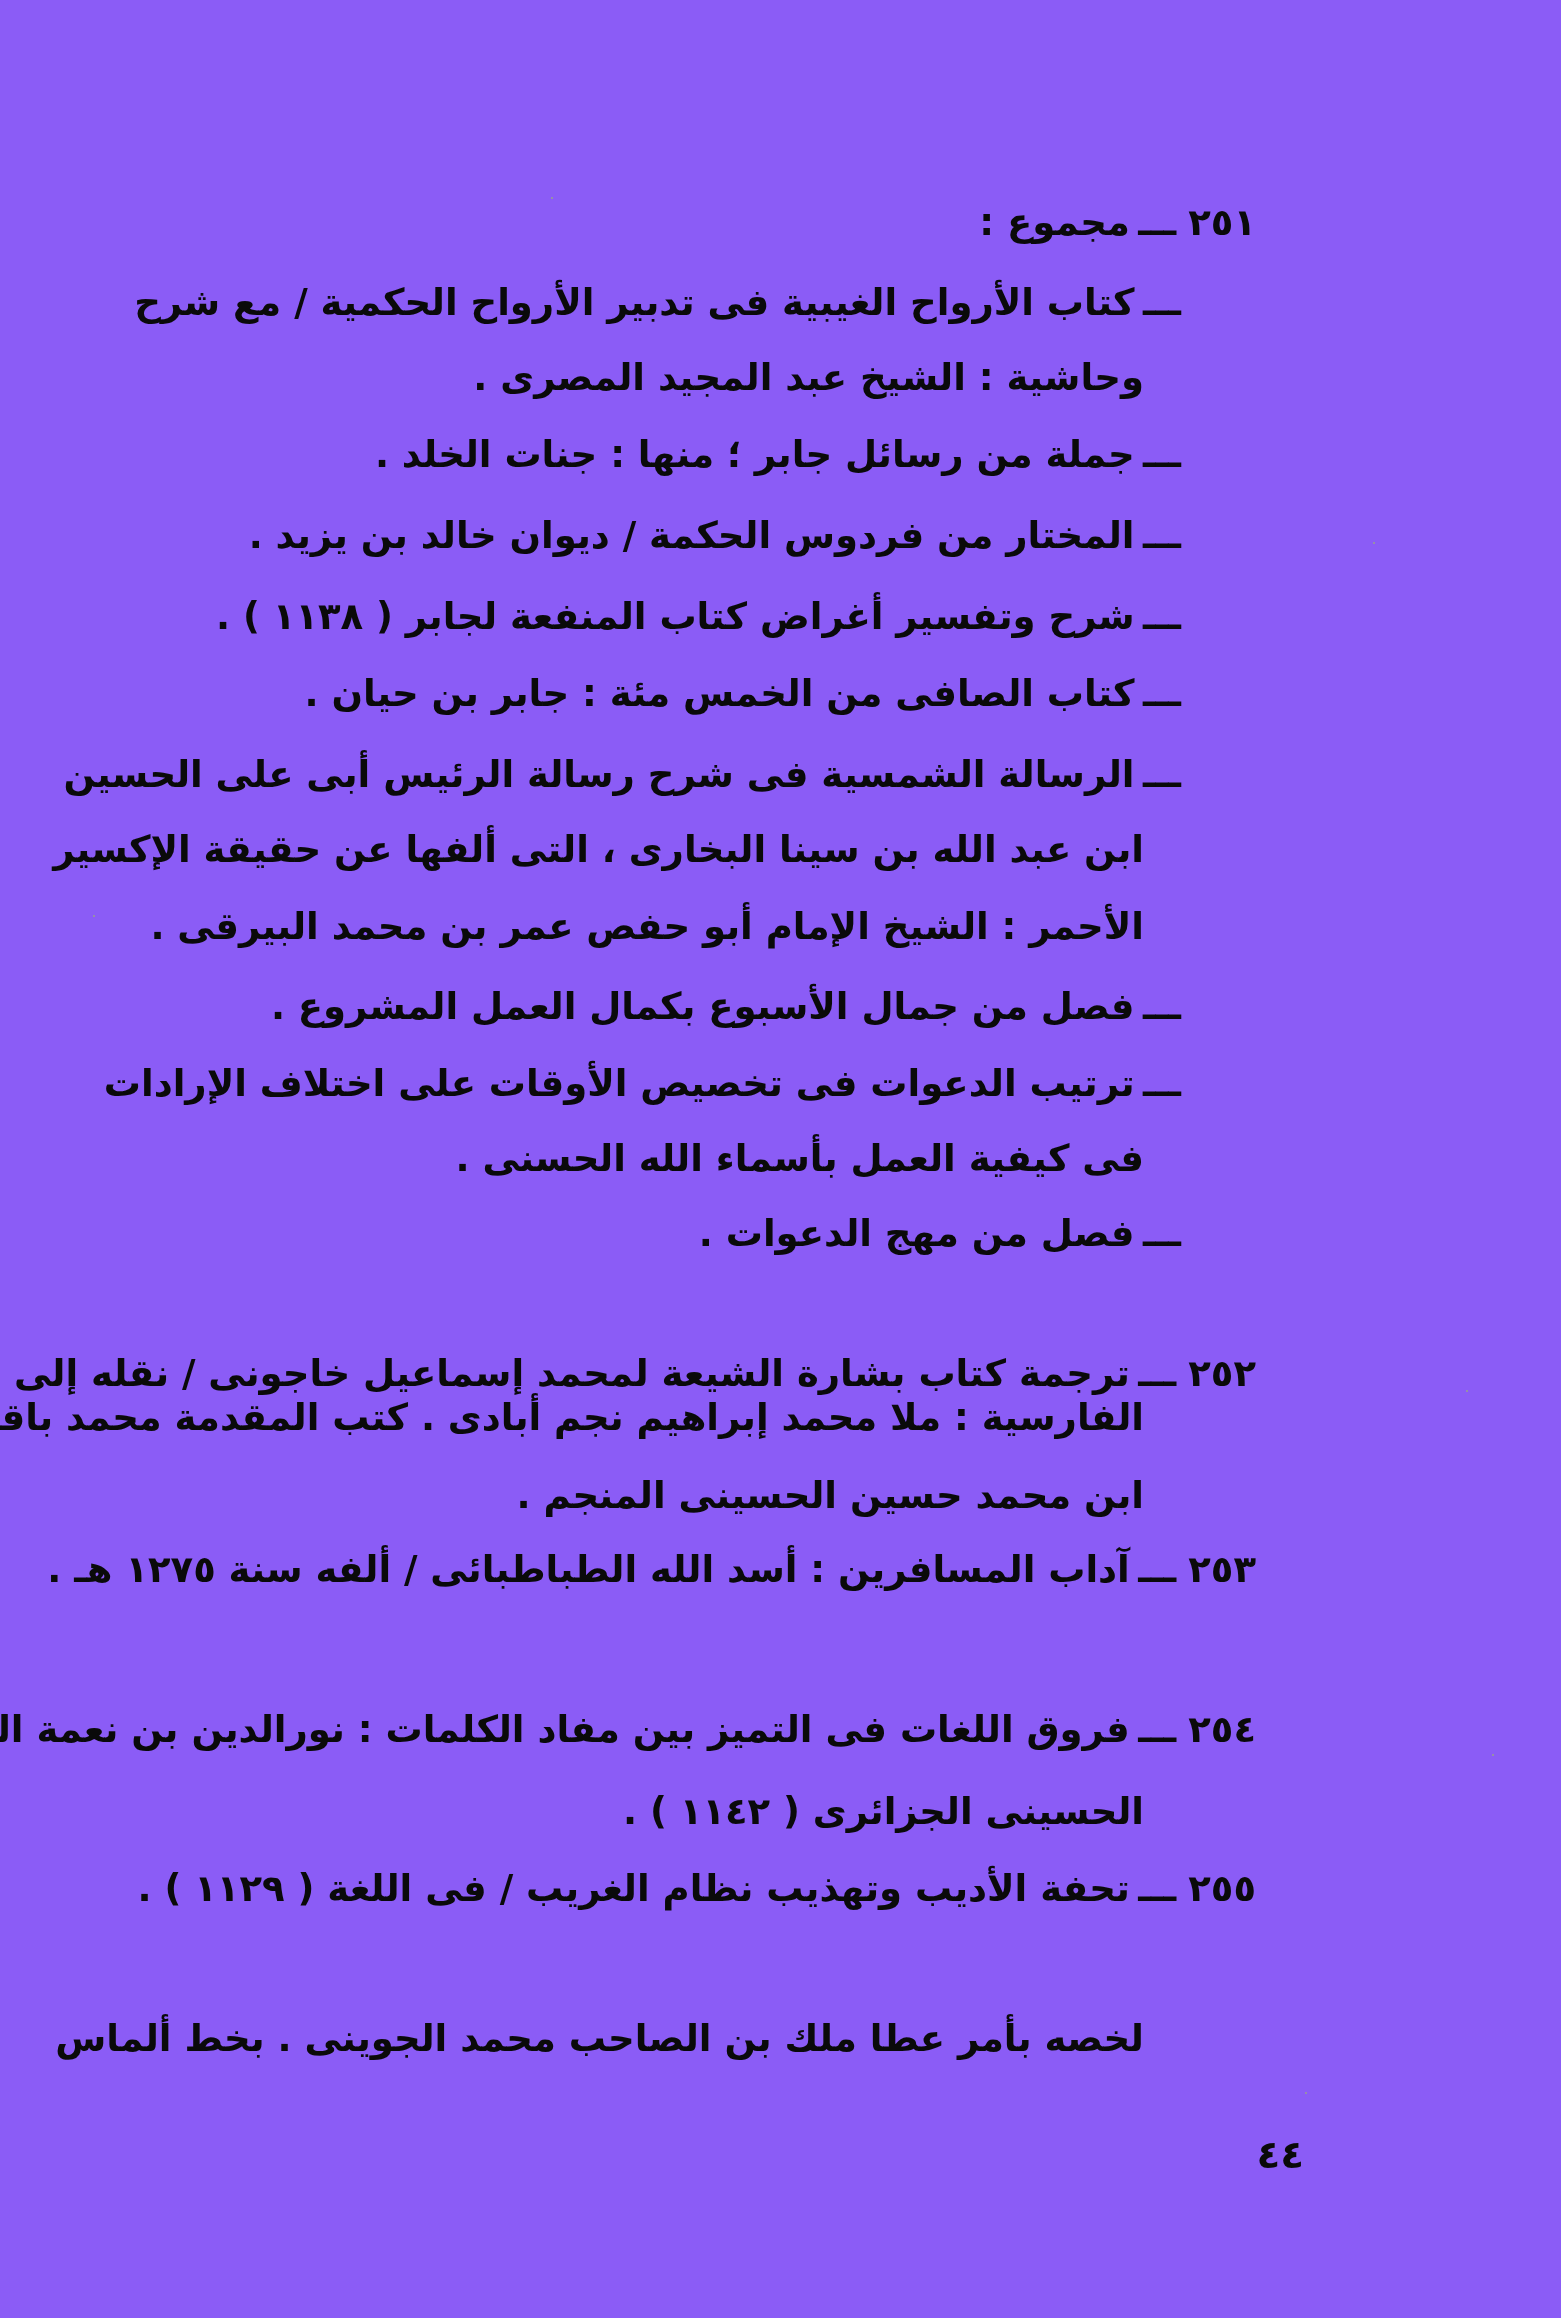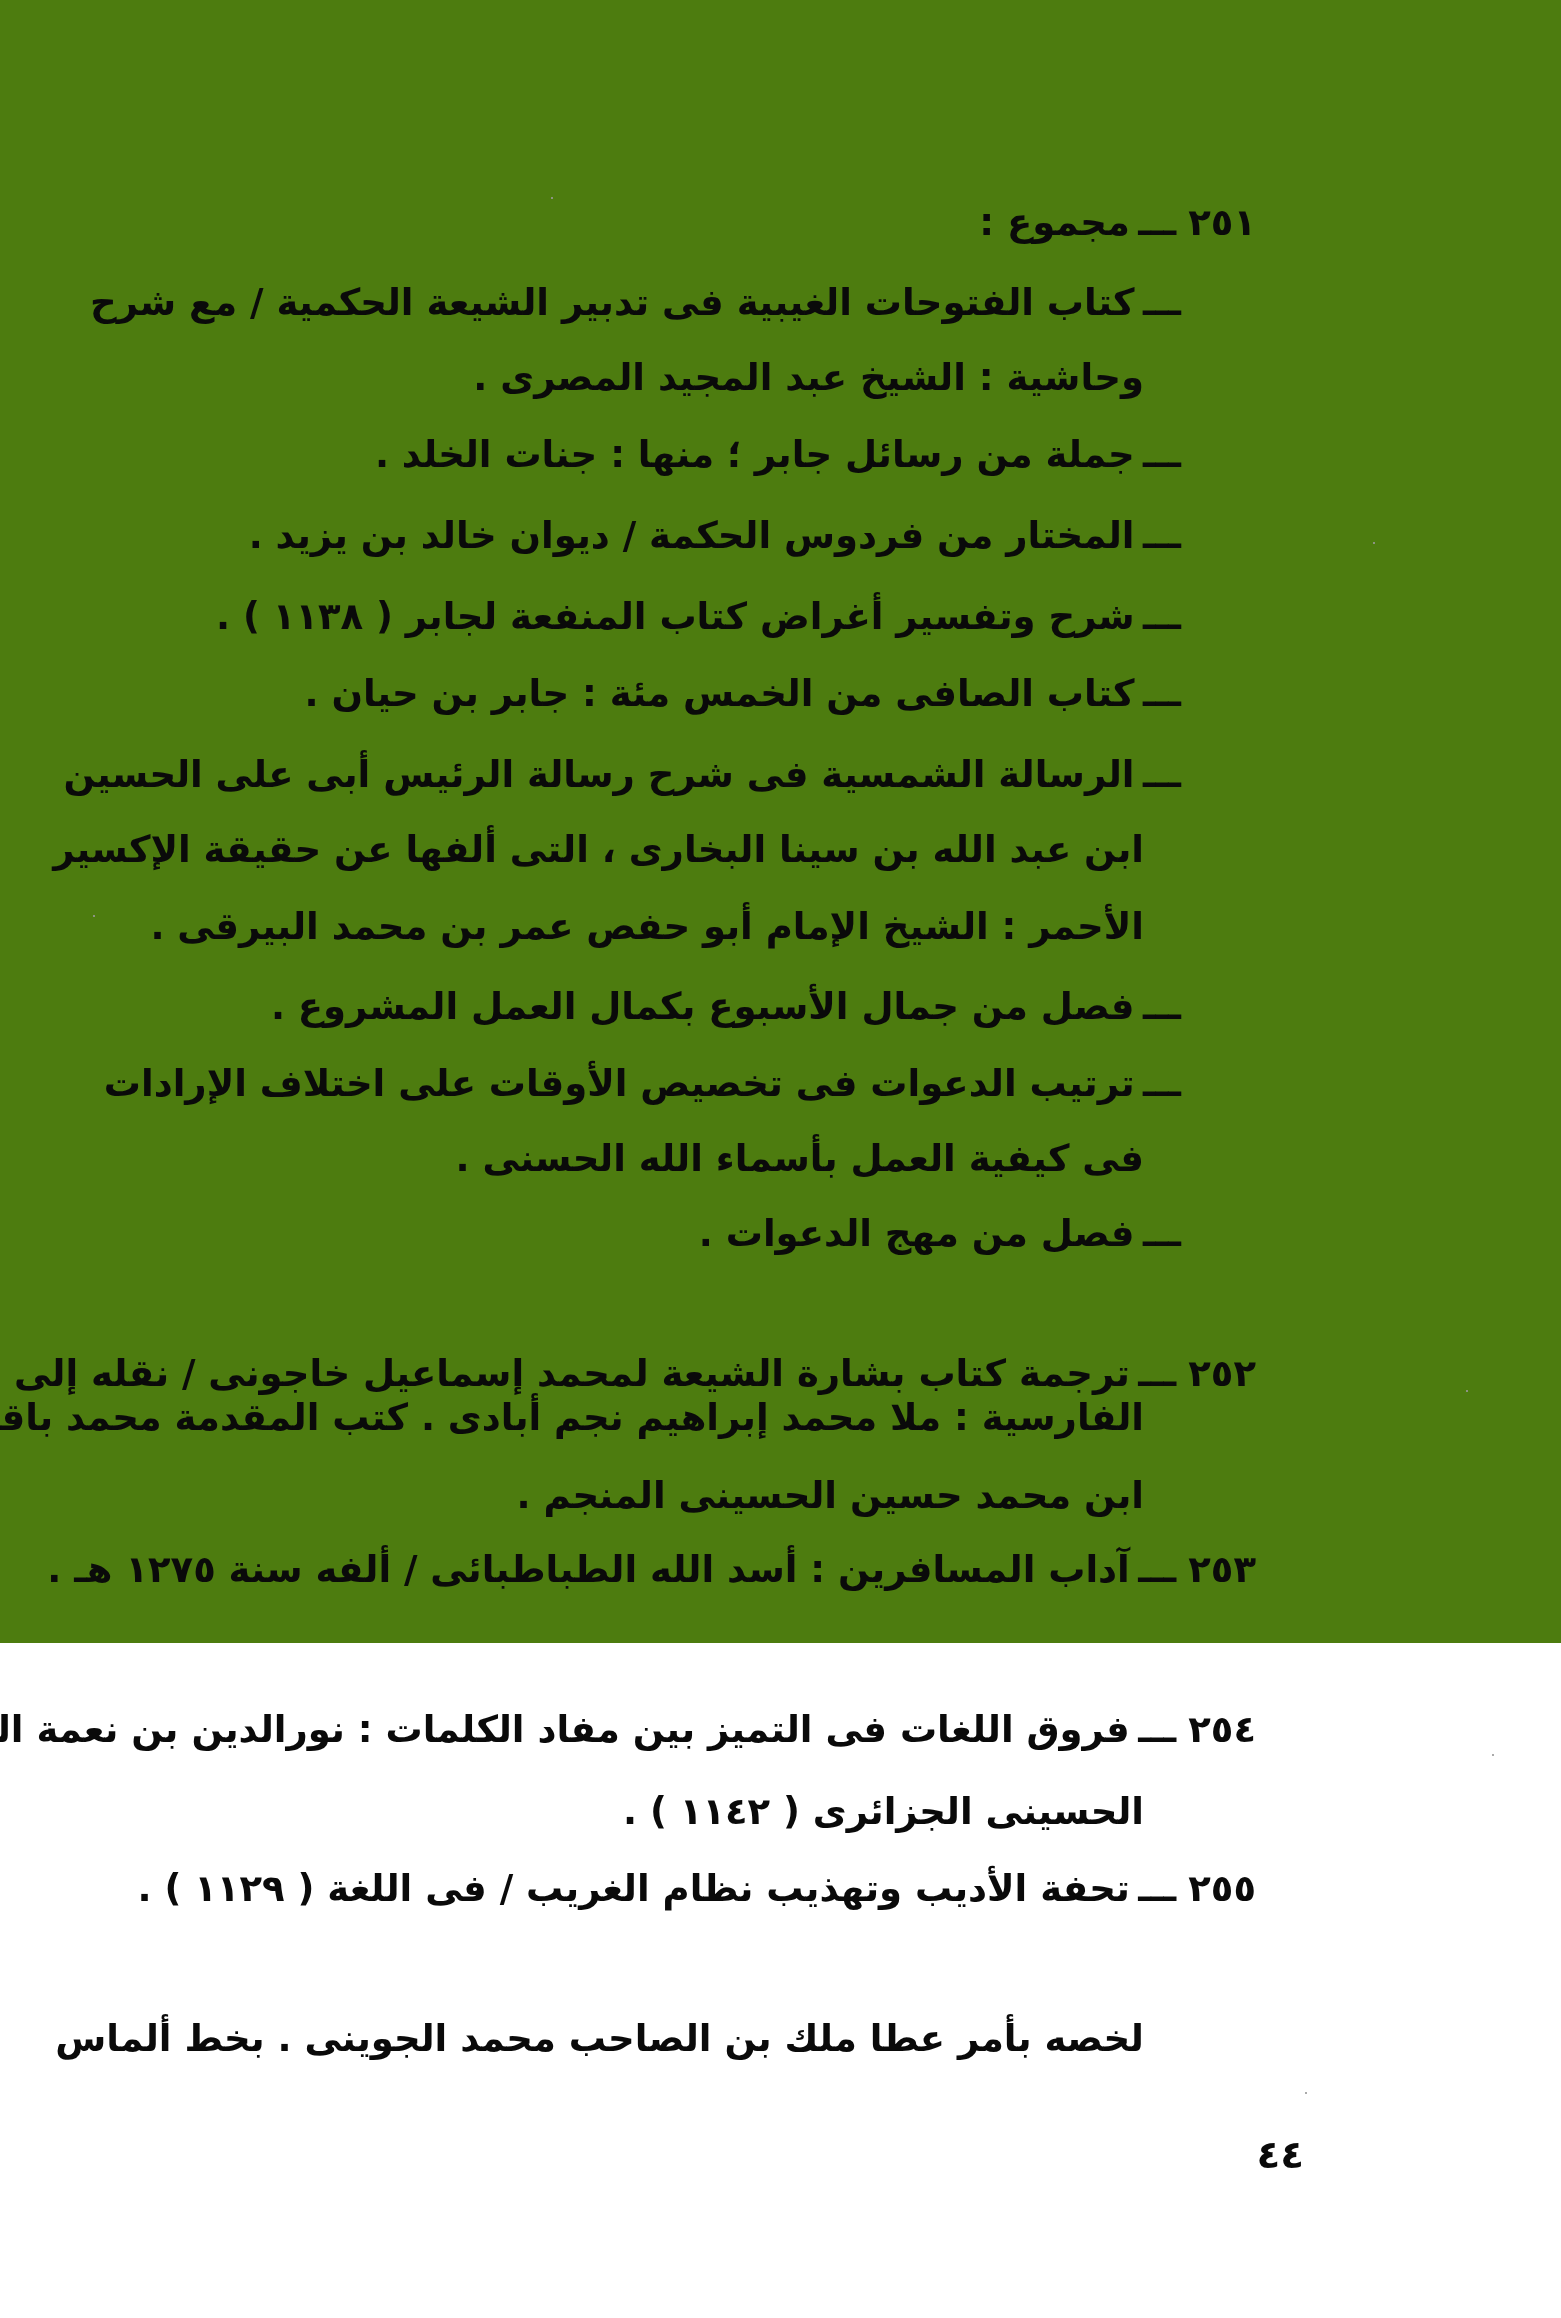--- a/index.html
+++ b/index.html
@@ -12,22 +12,22 @@
       height: 2319px;
       position: relative;
       overflow: hidden;
       font-family: "DejaVu Sans", sans-serif;
       color: #0a0a0a;
     }
     .page {
       position: absolute;
       left: 0; top: 0;
       width: 1562px;
-      height: 1643px;
-      background: #4d7c0f;
+      height: 2318px;
+      background: #8b5cf6;
       text-decoration: underline;
     }
     .line {
       position: absolute;
       direction: rtl;
       unicode-bidi: isolate;
       white-space: nowrap;
       font-weight: bold;
       font-size: 37px;
       line-height: 51px;
@@ -72,21 +72,21 @@
 </head>
 <body>
 
 <div class="page">
 
   <div class="line num short" style="top:222px;">
     <span class="entry-num">٢٥١</span><span class="dash">ـــ</span><span>مجموع :</span>
   </div>
 
   <div class="line sub full" style="top:302px;">
-    <span class="dash">ـــ</span><span>كتاب الفتوحات الغيبية فى تدبير الشيعة الحكمية / مع شرح</span>
+    <span class="dash">ـــ</span><span>كتاب الأرواح الغيبية فى تدبير الأرواح الحكمية / مع شرح</span>
   </div>
   <div class="line cont short" style="top:377px;">
     <span>وحاشية : الشيخ عبد المجيد المصرى .</span>
   </div>
 
   <div class="line sub short" style="top:454px;">
     <span class="dash">ـــ</span><span>جملة من رسائل جابر ؛ منها : جنات الخلد .</span>
   </div>
 
   <div class="line sub short" style="top:535px;">

